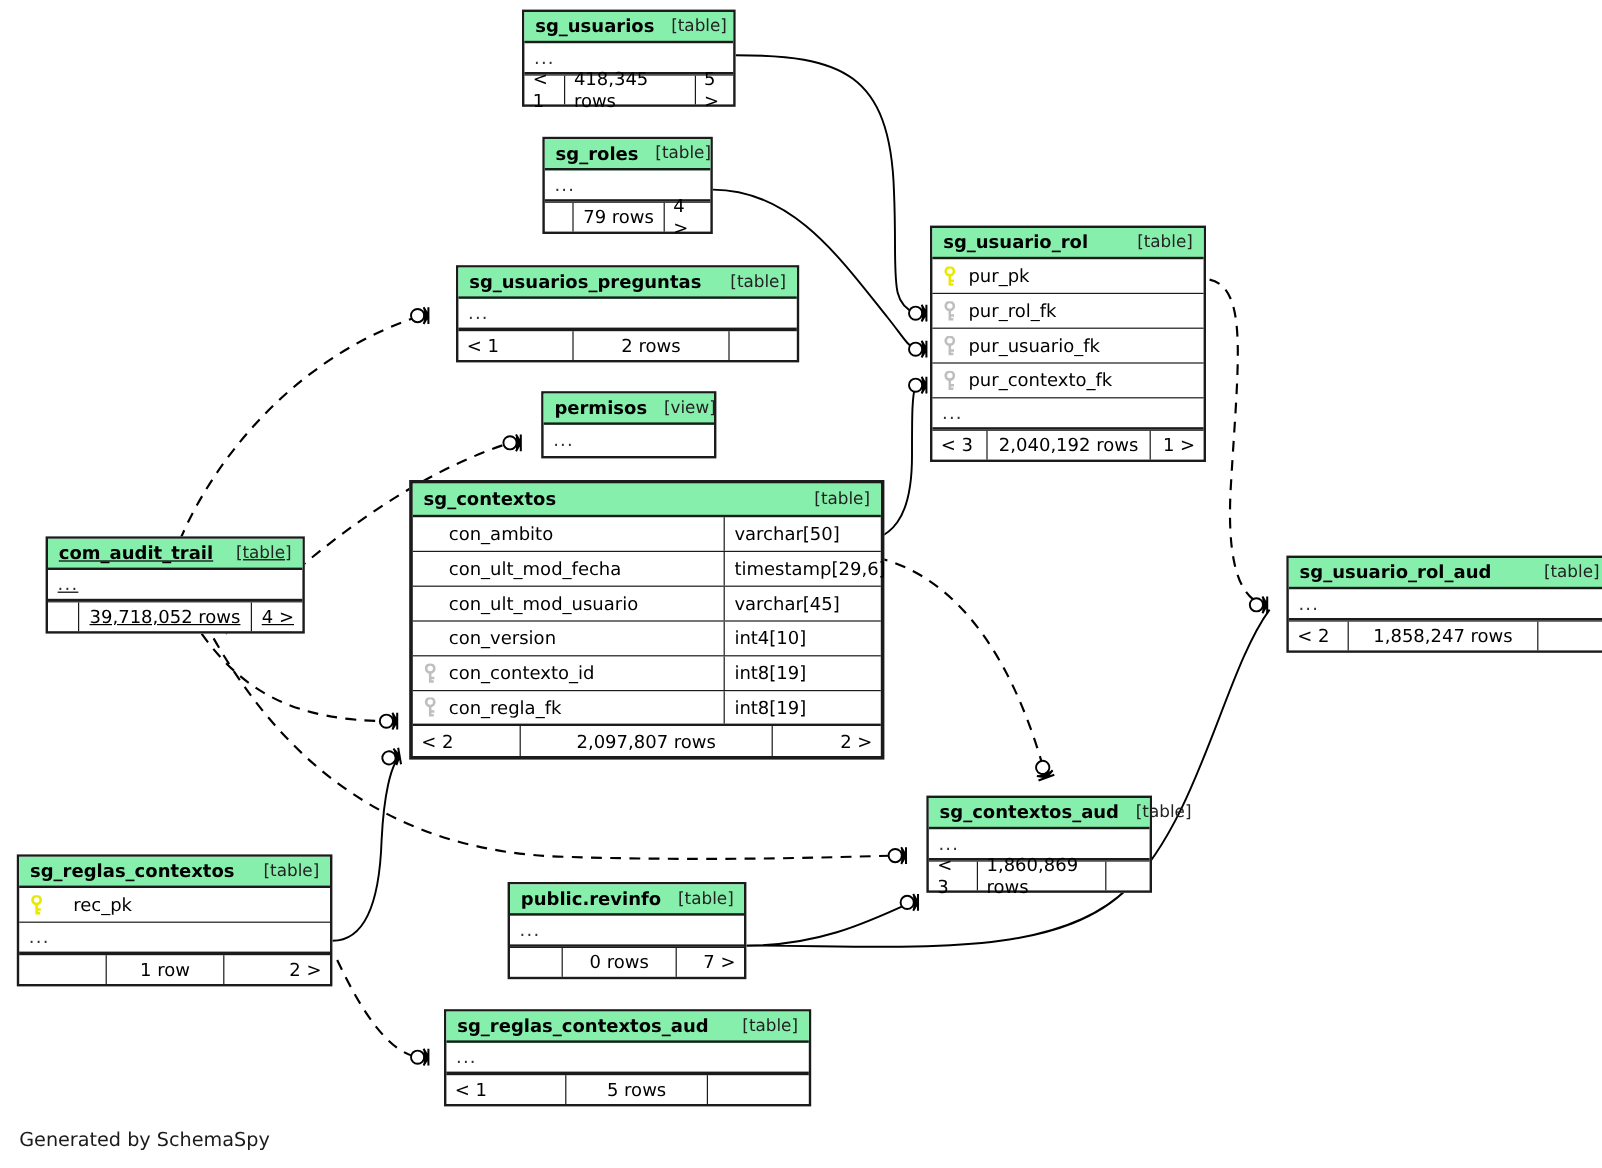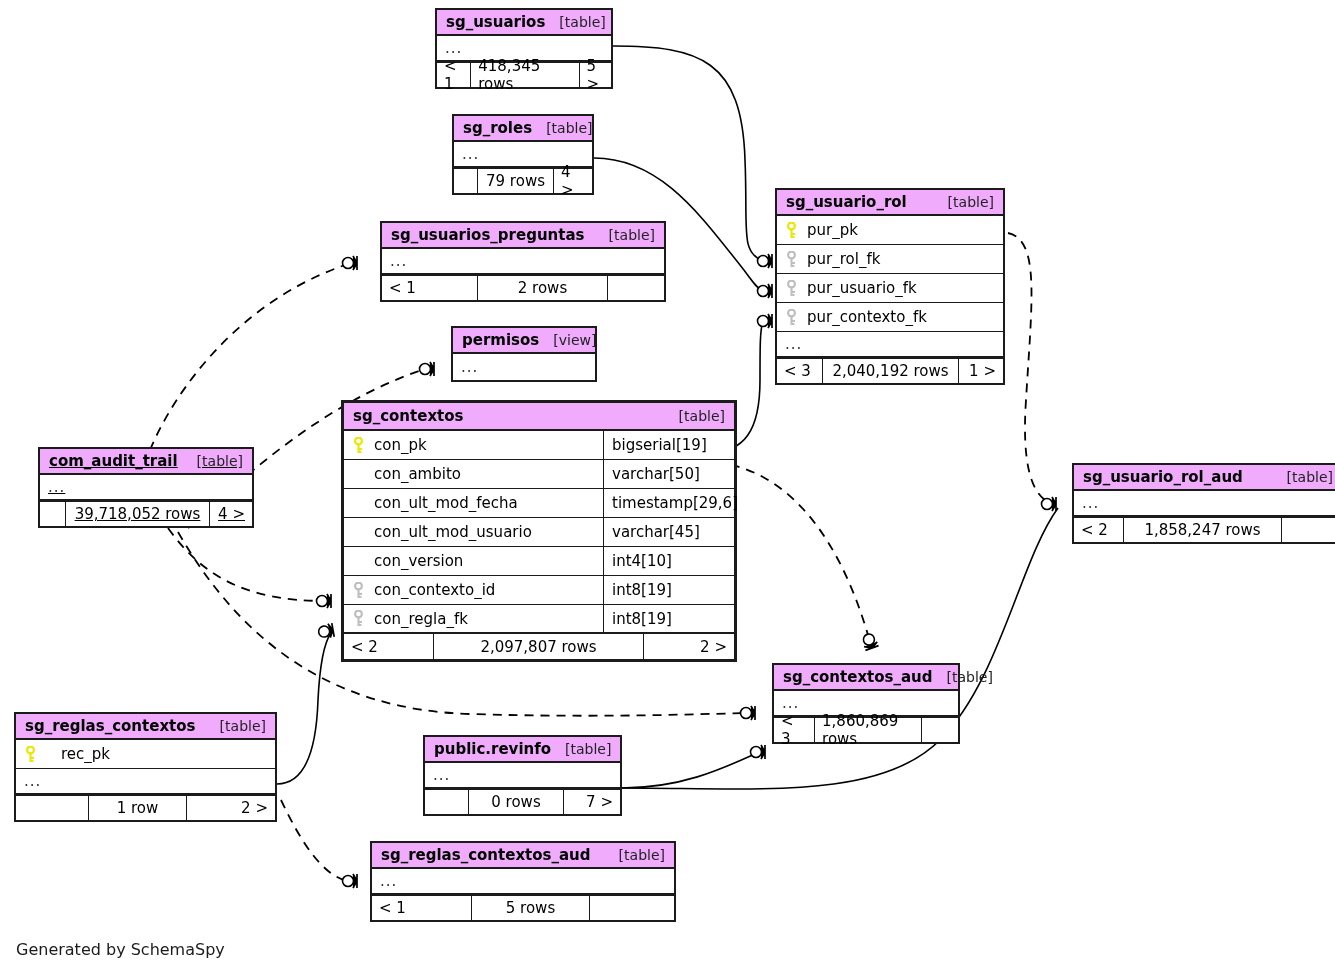--- a/index.html
+++ b/index.html
@@ -32,21 +32,21 @@
     border: 2px solid #1b1b1b;
     background: #ffffff;
     box-sizing: border-box;
     font-size: 15px;
     color: #000000;
   }
   .tbl-title {
     display: flex;
     align-items: center;
     justify-content: space-between;
-    background: #f0abfc;
+    background: #86efac;
     border-bottom: 2px solid #1b1b1b;
     padding: 3px 9px 4px 9px;
     height: 26px;
     box-sizing: border-box;
   }
   .tbl-name {
     font-weight: bold;
     font-size: 15px;
     white-space: nowrap;
   }
@@ -315,32 +315,20 @@
   </div>
 
   <div class="tbl" style="left:341px; top:400px; width:396px; border-width:3px;">
     <div class="tbl-title" style="height:28px;">
       <span class="tbl-name">sg_contextos</span>
       <span class="tbl-kind">[table]</span>
     </div>
 
     <div class="col-row">
       <div class="col-left">
-        <span class="keyicon">
-            <svg viewBox="0 0 13 17" width="13" height="17" style="display: block;">
-              <circle cx="6.5" cy="4" r="3.4" fill="none" stroke="#e8e800" stroke-width="2.2"></circle>
-              <path d="M 6.5,7 L 6.5,16 M 6.5,12 L 10,12 M 6.5,15 L 9.5,15" stroke="#e8e800" stroke-width="2.1" fill="none"></path>
-            </svg>
-          </span>
-        <span>con_pk</span>
-      </div>
-      <div class="col-type" style="width:131px;">bigserial[19]</div>
-    </div>
-    <div class="col-row">
-      <div class="col-left">
         <span class="keyicon blank"></span>
         <span>con_ambito</span>
       </div>
       <div class="col-type" style="width:131px;">varchar[50]</div>
     </div>
     <div class="col-row">
       <div class="col-left">
         <span class="keyicon blank"></span>
         <span>con_ult_mod_fecha</span>
       </div>

